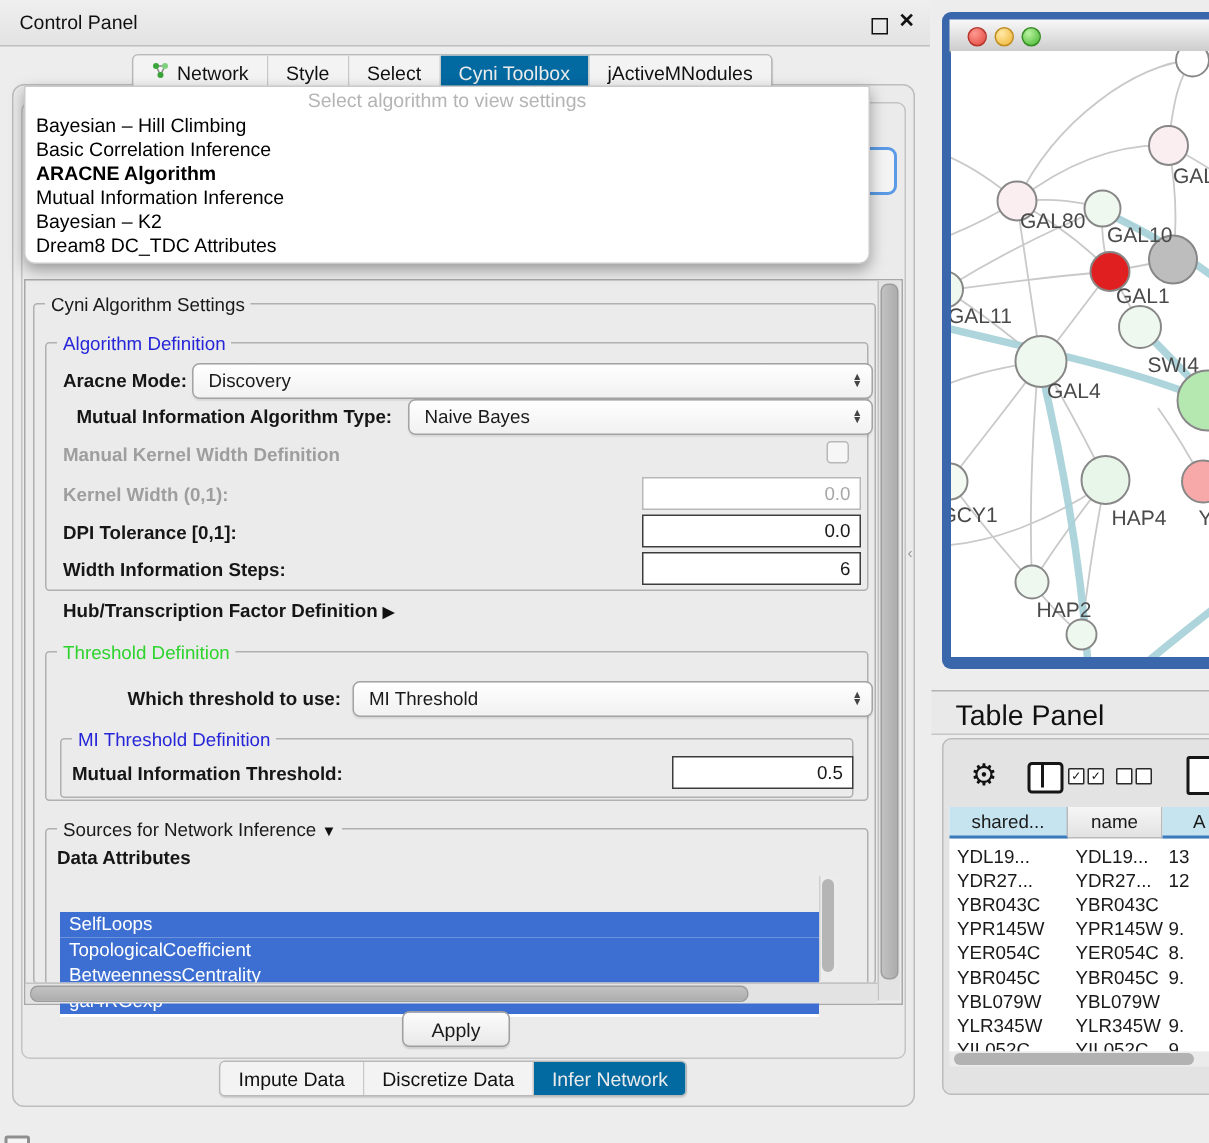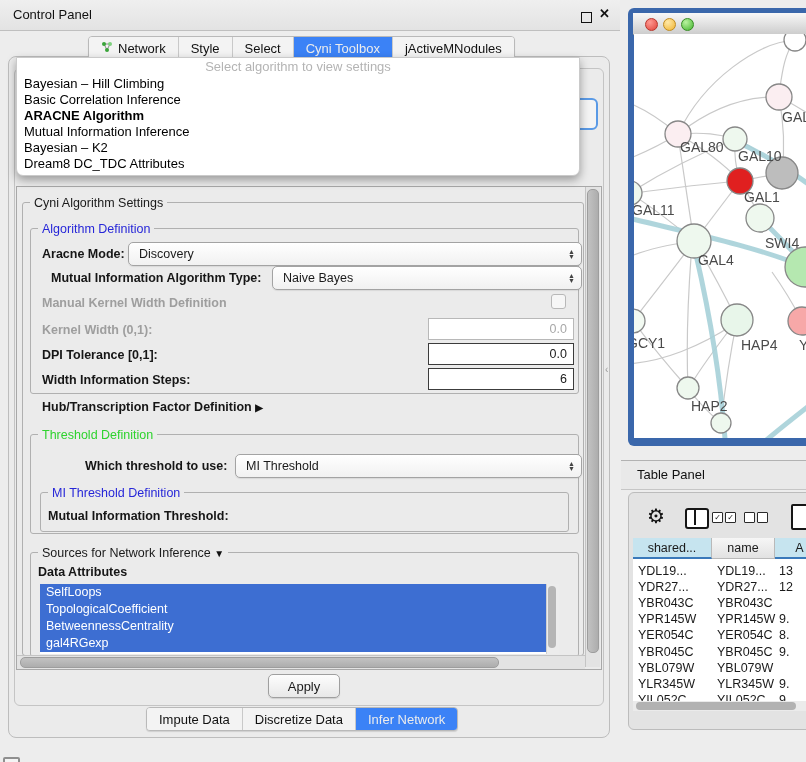--- a/index.html
+++ b/index.html
@@ -15,21 +15,21 @@
   .outer-panel{left:8px;top:56px;width:600px;height:680px;background:#ebebeb;
                border:1px solid #bdbdbd;border-radius:8px;}
   .inner-panel{left:14px;top:68px;width:588px;height:636px;background:#ebebeb;
                border:1px solid #c4c4c4;border-radius:6px;}
   
   .tabstrip{display:flex;height:22px;border:1px solid #b9b9b9;border-radius:4px;overflow:hidden;
             background:#f3f3f3;box-shadow:0 1px 1px rgba(0,0,0,.12);}
   .tab{display:flex;align-items:center;gap:5px;padding:0 12px;font-size:13px;color:#111;
        border-right:1px solid #c9c9c9;white-space:nowrap;background:#f3f3f3;}
   .tab:last-child{border-right:none;}
-  .tab.sel{background:#3b82f6;color:#ececec;}
+  .tab.sel{background:#0369a1;color:#ececec;}
   .top-tabs{left:88px;top:36px;}
   .bottom-tabs{left:146px;top:707px;}
   
   .viewport{left:16px;top:186px;width:584px;height:482px;border:1px solid #a8a8a8;background:#ebebeb;}
   .vscroll{left:585px;top:187px;width:14px;height:480px;background:#e3e3e3;border-left:1px solid #c4c4c4;}
   .vthumb{left:587px;top:189px;width:10px;height:462px;background:linear-gradient(90deg,#c2c2c2,#adadad);
           border-radius:5px;border:1px solid #9d9d9d;}
   .hscroll{left:17px;top:655px;width:568px;height:13px;background:#e3e3e3;border-top:1px solid #c4c4c4;}
   .hthumb{left:20px;top:657px;width:477px;height:9px;background:linear-gradient(#c2c2c2,#adadad);
           border-radius:5px;border:1px solid #9d9d9d;}
@@ -43,21 +43,21 @@
          border:1px solid #a3a3a3;border-radius:5px;font-size:12.5px;padding-left:10px;
          box-shadow:0 1px 1px rgba(0,0,0,.08);}
   .combo-arrows{margin-left:auto;display:flex;flex-direction:column;align-items:center;
                 padding-right:6px;color:#444;font-size:7px;line-height:5px;}
   .inputbox{display:flex;align-items:center;justify-content:flex-end;background:#fff;
             border:1px solid #3c3c3c;font-size:12.5px;padding-right:6px;}
   .inputbox.dis{border:1px solid #b8b8b8;color:#a8a8a8;}
   .checkbox{border:1.5px solid #b8b8b8;border-radius:3px;background:#f6f6f6;}
   .tri{font-size:10px;color:#111;}
   
-  .attr-list{left:40px;top:584px;width:506px;height:70px;background:#fff;overflow:hidden;}
+  .attr-list{left:40px;top:608px;width:506px;height:70px;background:#fff;overflow:hidden;}
   .attr-item{height:17px;line-height:17px;padding-left:6px;font-size:12.5px;background:#3d6ed2;color:#fff;
              white-space:nowrap;}
   .list-vscroll{left:546px;top:584px;width:12px;height:70px;background:#ececec;border-left:1px solid #cfcfcf;}
   .list-vthumb{left:548px;top:586px;width:8px;height:62px;background:#b5b5b5;border-radius:4px;}
   .apply-btn{left:268px;top:674px;width:70px;height:22px;border:1px solid #9f9f9f;border-radius:5px;
              background:linear-gradient(#fdfdfd,#e8e8e8);display:flex;align-items:center;justify-content:center;
              font-size:13px;box-shadow:0 1px 1px rgba(0,0,0,.12);}
   
   .popup{left:16px;top:57px;width:562px;height:117px;background:#fff;border:1px solid #cacaca;
          border-radius:0 0 7px 7px;box-shadow:0 4px 10px rgba(0,0,0,.35);z-index:50;}
@@ -72,21 +72,21 @@
   .net-titlebar{left:633px;top:13px;width:180px;height:21px;background:linear-gradient(#f8f8f8,#cdcdcd);
                 border-bottom:1px solid #969696;}
   .light{width:11px;height:11px;border-radius:50%;top:18px;}
   .light.red{left:645px;background:radial-gradient(circle at 35% 30%,#ff9a92,#e0443a);border:1px solid #b8352c;}
   .light.yellow{left:663px;background:radial-gradient(circle at 35% 30%,#ffe9a8,#f0b32f);border:1px solid #c08b1f;}
   .light.green{left:681px;background:radial-gradient(circle at 35% 30%,#b9f3a0,#44b42e);border:1px solid #358c23;}
   .net-canvas{left:634px;top:34px;width:172px;height:404px;background:#fff;}
   
   .tp-strip{left:621px;top:460px;width:185px;height:28px;background:#e9e9e9;
             border-top:1px solid #b2b2b2;border-bottom:1px solid #c6c6c6;}
-  .tp-title{left:637px;top:467px;font-size:13px;color:#111;}
+  .tp-title{left:637px;top:467px;font-size:19px;color:#111;}
   .tp-card{left:628px;top:492px;width:190px;height:236px;background:#e3e3e3;border:1px solid #bcbcbc;
            border-radius:6px;}
   .gear{left:647px;top:504px;font-size:20px;color:#111;}
   .col-ico{left:685px;top:508px;width:20px;height:17px;border:2px solid #161616;border-radius:3px;background:#fff;}
   .col-ico-mid{left:694px;top:508px;width:2px;height:17px;background:#161616;}
   .cb{width:9px;height:9px;border:1.5px solid #2a2a2a;border-radius:1px;top:512px;background:#fff;
       font-size:8px;line-height:9px;text-align:center;color:#111;}
   .file-ico{left:791px;top:504px;width:20px;height:22px;border:2px solid #161616;border-radius:2px;background:#fff;}
   .table{left:633px;top:538px;width:173px;height:163px;background:#fff;overflow:hidden;}
   .th{top:538px;height:21px;display:flex;align-items:center;justify-content:center;font-size:12.5px;
@@ -195,20 +195,23 @@
     <span>MI Threshold</span>
     <span class="combo-arrows">
         <span>▲</span>
         <span>▼</span>
       </span>
   </div>
 
   <div class="abs grp" style="left:40px;top:492px;width:527px;height:38px;"></div>
   <span class="abs grp-title blue" style="left:48px;top:486px;">MI Threshold Definition</span>
   <span class="abs lbl" style="left:48px;top:509px;">Mutual Information Threshold:</span>
+  <div class="abs inputbox" style="left:448px;top:504px;width:113px;height:20px;">
+    <span>0.5</span>
+  </div>
 
   <div class="abs grp" style="left:30px;top:552px;width:547px;height:103px;"></div>
   <span class="abs grp-title" style="left:38px;top:546px;">
     <span>Sources for Network Inference</span>
     <span class="tri">▼</span>
   </span>
   <span class="abs lbl" style="left:38px;top:565px;">Data Attributes</span>
   <div class="abs attr-list" id="attr-list">
       <div class="attr-item">SelfLoops</div>
       <div class="attr-item">TopologicalCoefficient</div>

